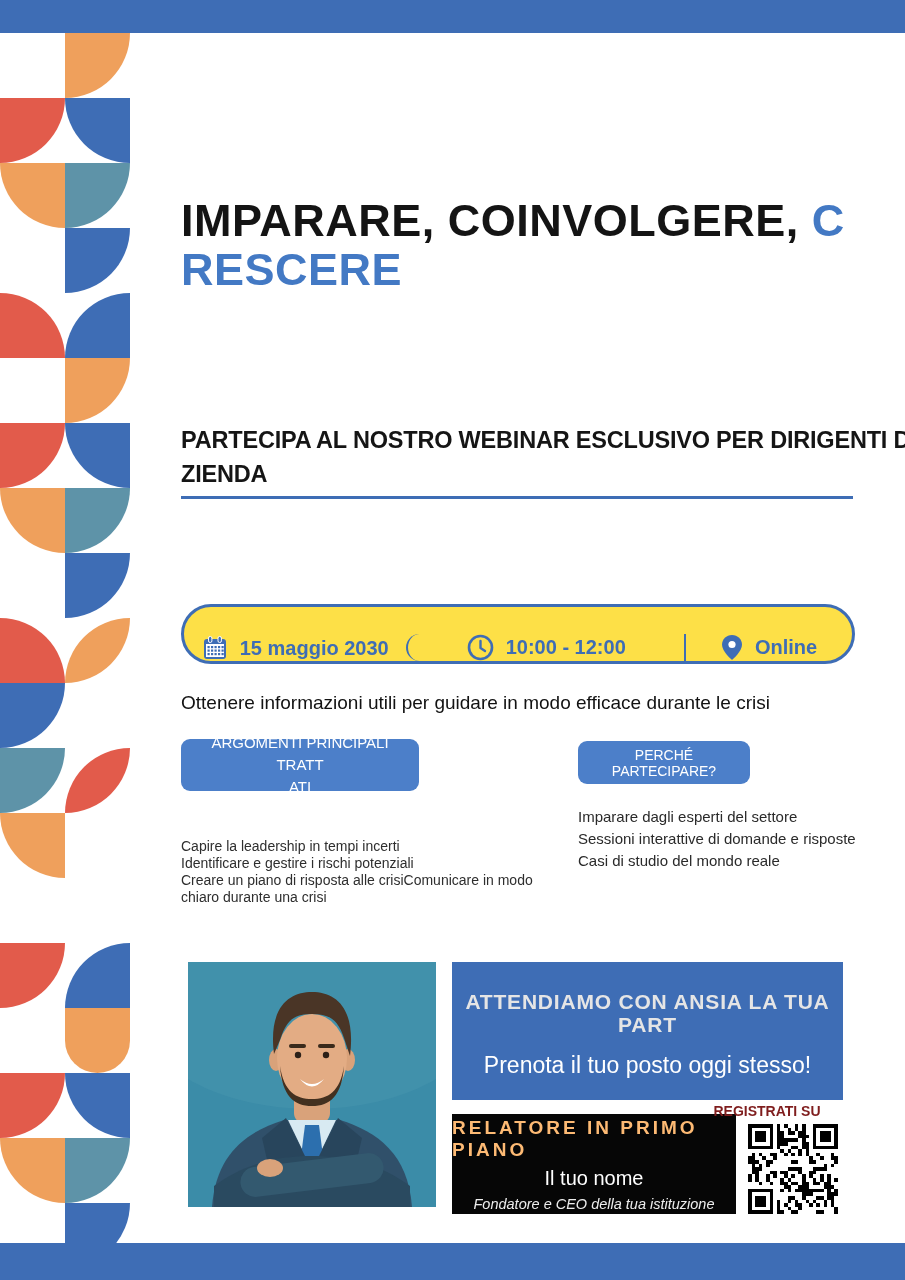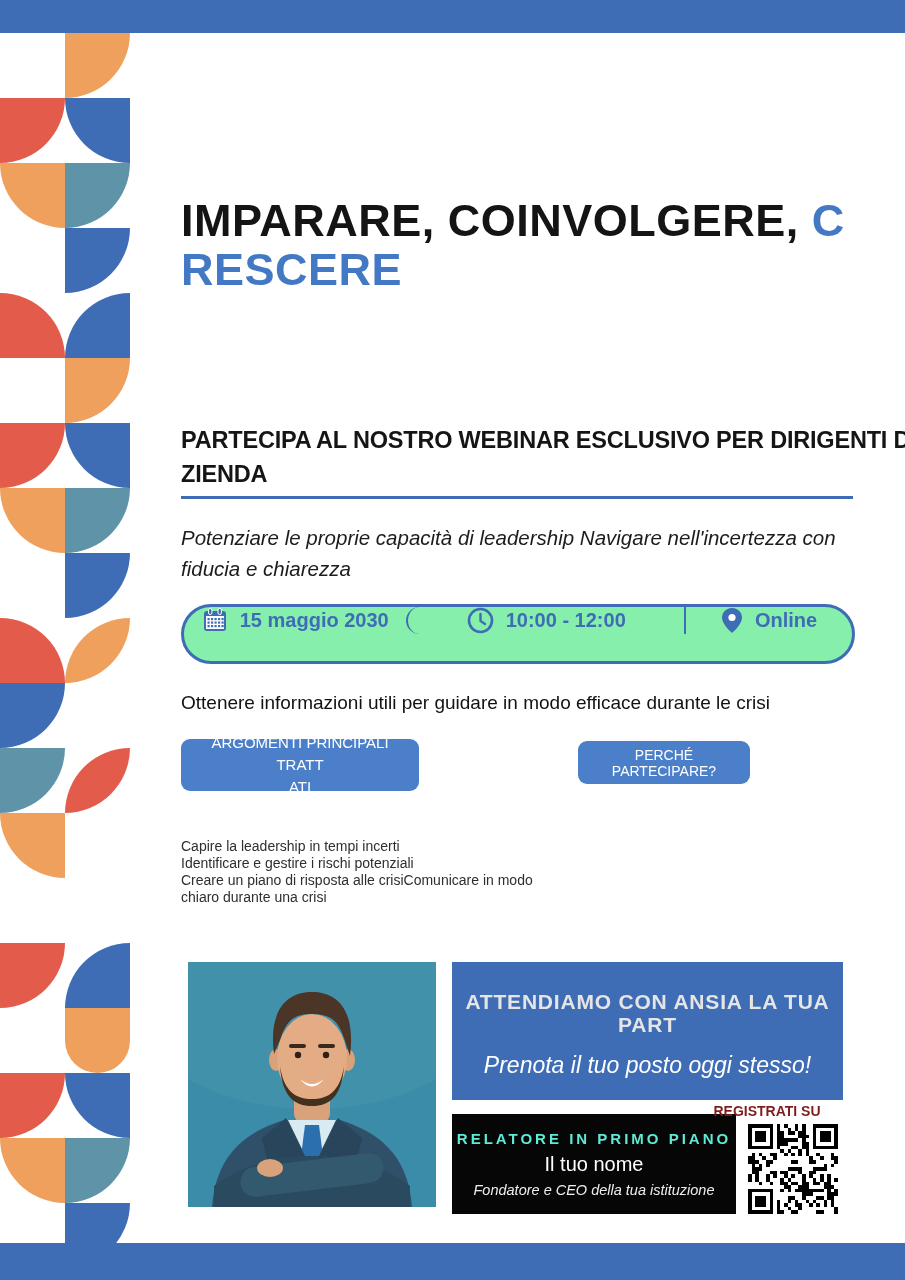--- a/index.html
+++ b/index.html
@@ -23,21 +23,21 @@
   
   .heading{left:181px;top:423px;width:700px;font-weight:700;font-size:23.5px;
            line-height:34px;color:#151515;letter-spacing:-0.2px;white-space:nowrap;}
   .rule{left:181px;top:496px;width:672px;height:3px;background:#3E6DB5;}
 
   .subtitle{left:181px;top:522px;width:686px;font-style:italic;font-size:20.5px;
             line-height:31px;color:#1c1c1c;}
 
   
   .pill{left:181px;top:604px;width:668px;height:54px;border:3px solid #3E6DB5;
-        border-radius:32px;display:flex;align-items:flex-start;background:#86efac;}
+        border-radius:32px;display:flex;align-items:flex-end;background:#fde047;}
   .pill .seg{display:flex;align-items:center;justify-content:center;gap:12px;
              color:#3E6DB5;font-weight:700;font-size:20px;}
   .pill .seg + .seg{border-left:2.5px solid #3E6DB5;}
   .pill .s1{width:33.5%;} .pill .s2{width:41.5%;border-radius:21px;} .pill .s3{width:25%;}
   .pill svg{display:block;}
 
   .intro{left:181px;top:692px;width:700px;font-size:19px;color:#121212;}
 
   
   .btn{background:#4C7FC9;color:#ffffff;border:none;border-radius:9px;
@@ -49,25 +49,25 @@
 
   .topics{left:181px;top:838px;width:360px;font-size:14px;line-height:17px;color:#2e2e2e;}
   .whylist{left:578px;top:806px;width:300px;font-size:15px;line-height:22px;color:#2a2a2a;}
 
   
   .photo{left:188px;top:962px;width:248px;height:245px;overflow:hidden;}
   .ctabox{left:452px;top:962px;width:391px;height:138px;background:#3E6DB5;
           display:flex;flex-direction:column;align-items:center;justify-content:center;}
   .cta-head{color:#e5e5e5;font-weight:800;font-size:21px;line-height:23px;
             letter-spacing:.8px;text-align:center;margin-top:6px;}
-  .cta-sub{color:#ffffff;font-style:italic;font-size:23px;margin-top:16px;text-align:center;}
+  .cta-sub{color:#ffffff;font-size:23px;margin-top:16px;text-align:center;}
 
   .speakercard{left:452px;top:1114px;width:284px;height:100px;background:#060606;
                display:flex;flex-direction:column;align-items:center;justify-content:center;gap:6px;}
-  .sp-label{color:#5eead4;font-weight:700;font-size:15px;letter-spacing:3px;}
+  .sp-label{color:#fdba74;font-weight:700;font-size:19px;letter-spacing:3px;}
   .sp-name{color:#ffffff;font-size:20px;}
   .sp-role{color:#ededed;font-style:italic;font-size:14.5px;}
 
   .reglabel{left:712px;top:1103px;width:110px;text-align:center;font-weight:700;
             font-size:14px;color:#7f1d1d;}
   .qr{left:748px;top:1124px;width:90px;height:90px;}
 </style>
 </head>
 <body>
 
@@ -111,21 +111,20 @@
     <div class="blue">RESCERE</div>
   </div>
 
   <div class="abs heading">
     <div>PARTECIPA AL NOSTRO WEBINAR ESCLUSIVO PER DIRIGENTI D'A</div>
     <div>ZIENDA</div>
   </div>
 
   <div class="abs rule"></div>
 
-  <div class="abs subtitle">Potenziare le proprie capacità di leadership Navigare nell'incertezza con fiducia e chiarezza</div>
 
   <div class="abs pill">
     <div class="seg s1">
       <span>
         <svg width="26" height="26" viewBox="0 0 26 26">
           <rect x="2" y="4" width="22" height="20" rx="3" fill="#3E6DB5"></rect>
           <rect x="6.5" y="1.5" width="3.4" height="6" rx="1.6" fill="#3E6DB5" stroke="#fff" stroke-width="1"></rect>
           <rect x="16" y="1.5" width="3.4" height="6" rx="1.6" fill="#3E6DB5" stroke="#fff" stroke-width="1"></rect>
           <rect x="4" y="9" width="18" height="13" fill="#fff"></rect>
           <g fill="#3E6DB5">
@@ -179,20 +178,25 @@
   <button class="abs btn btn2">
     <span>PERCHÉ PARTECIPARE?</span>
   </button>
 
   <div class="abs topics">
     <div>Capire la leadership in tempi incerti</div>
     <div>Identificare e gestire i rischi potenziali</div>
     <div>Creare un piano di risposta alle crisiComunicare in modo chiaro durante una crisi</div>
   </div>
 
+  <div class="abs whylist">
+    <div>Imparare dagli esperti del settore</div>
+    <div>Sessioni interattive di domande e risposte</div>
+    <div>Casi di studio del mondo reale</div>
+  </div>
 
   <div class="abs photo">
     <svg width="248" height="245" viewBox="0 0 248 245">
       <rect width="248" height="245" fill="#3B8CA8"></rect>
       <ellipse cx="124" cy="52" rx="170" ry="95" fill="#4A97B0" opacity="0.45"></ellipse>
       <path d="M24 245 C28 192 58 170 96 158 L152 158 C190 170 220 192 224 245 Z" fill="#30506A"></path>
       <rect x="106" y="124" width="36" height="38" rx="11" fill="#D9A27A"></rect>
       <path d="M100 158 L124 208 L148 158 Z" fill="#D8EAF2"></path>
       <path d="M117 163 L131 163 L135 194 L124 230 L113 194 Z" fill="#2C6FAE"></path>
       <path d="M98 156 L124 208 L86 228 L74 176 Z" fill="#28455C"></path>

